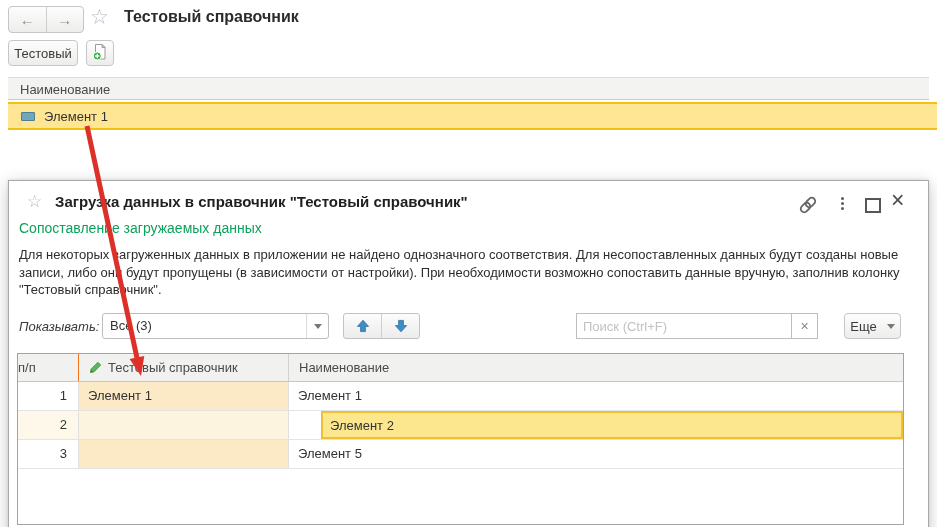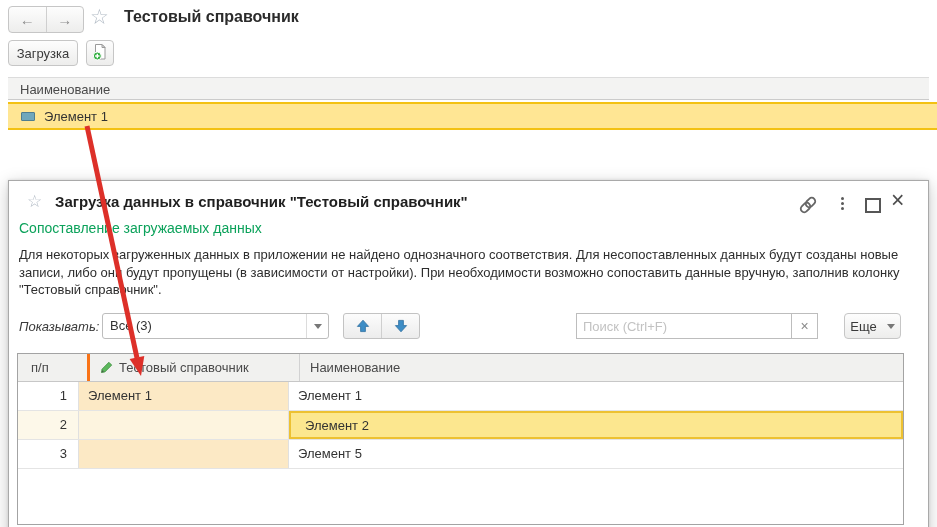--- a/index.html
+++ b/index.html
@@ -57,51 +57,51 @@
   .search-group{left:567px;top:132px;width:240px;height:24px;border:1px solid #bdbdbd;background:#fff;display:flex;}
   .search-input{flex:1;border:none;outline:none;padding:0 6px;font:13px "Liberation Sans","DejaVu Sans",sans-serif;color:#333;background:transparent;}
   .search-input::placeholder{color:#c2c2c2;}
   .search-clear{width:25px;border-left:1px solid #bdbdbd;display:flex;align-items:center;justify-content:center;
     color:#8a8a8a;font-size:14px;background:#fff;}
   .more-btn{left:835px;top:132px;width:57px;height:26px;gap:10px;color:#3a3a3a;}
   
   .map-table{left:8px;top:172px;width:885px;height:170px;border:1px solid #a3a3a3;background:#fff;
     box-sizing:content-box;overflow:hidden;}
   .mt-head{height:27px;background:#f1f1ef;border-bottom:1px solid #c7c7c7;display:flex;color:#4a4a4a;}
-  .hd-num{width:72px;border-right:3px solid #f97316;line-height:27px;padding-left:13px;box-sizing:border-box;}
+  .hd-num{width:61px;border-right:1px solid #f97316;line-height:27px;box-sizing:border-box;}
   .hd-ref{width:210px;border-right:1px solid #d2d2d2;display:flex;align-items:center;gap:6px;padding-left:10px;box-sizing:border-box;}
   .hd-name{flex:1;line-height:27px;padding-left:10px;}
   .mt-row{height:28px;border-bottom:1px solid #e4e4e4;display:flex;}
   .c-num{width:61px;border-right:1px solid #e0e0e0;line-height:28px;text-align:right;padding-right:11px;box-sizing:border-box;}
   .c-ref{width:210px;border-right:1px solid #e0e0e0;line-height:28px;padding-left:9px;box-sizing:border-box;}
   .c-name{flex:1;line-height:28px;padding-left:9px;}
   .row-1 .c-ref,.row-3 .c-ref{background:#fce9c5;}
   .row-2 .c-num{background:#fdf8e9;}
   .row-2 .c-ref{background:#fdf4df;}
   .row-2 .c-name{padding:0;line-height:normal;}
   .sel-cell{height:100%;box-sizing:border-box;border:2px solid #edc132;background:#fce78f;
-    display:flex;align-items:center;padding-left:14px;}
+    display:flex;align-items:center;padding-left:7px;margin-left:32px;}
   
   .arrow-overlay{left:0;top:0;width:937px;height:527px;pointer-events:none;z-index:100;}
 </style>
 </head>
 <body>
 
 <div class="abs nav-group">
   <div class="nav-btn">
       <span>←</span>
     </div>
   <div class="nav-btn">
       <span>→</span>
     </div>
 </div>
 <div class="abs star-top">☆</div>
 <div class="abs page-title">Тестовый справочник</div>
 
-<div class="abs btn create-btn">Загрузка</div>
+<div class="abs btn create-btn">Тестовый</div>
 <div class="abs btn load-btn">
   <span>
     <svg width="18" height="18" viewBox="0 0 18 18">
       <path d="M4.5 1.5 H11 L14 4.5 V16 H4.5 Z" fill="#fff" stroke="#9a9a9a"></path>
       <path d="M11 1.5 V4.5 H14 Z" fill="#e6e6e6" stroke="#9a9a9a"></path>
       <circle cx="6.3" cy="13" r="4" fill="#2fae3e" stroke="#fff"></circle>
       <path d="M6.3 10.8 V15.2 M4.1 13 H8.5" stroke="#fff" stroke-width="1.4"></path>
     </svg>
   </span>
 </div>

